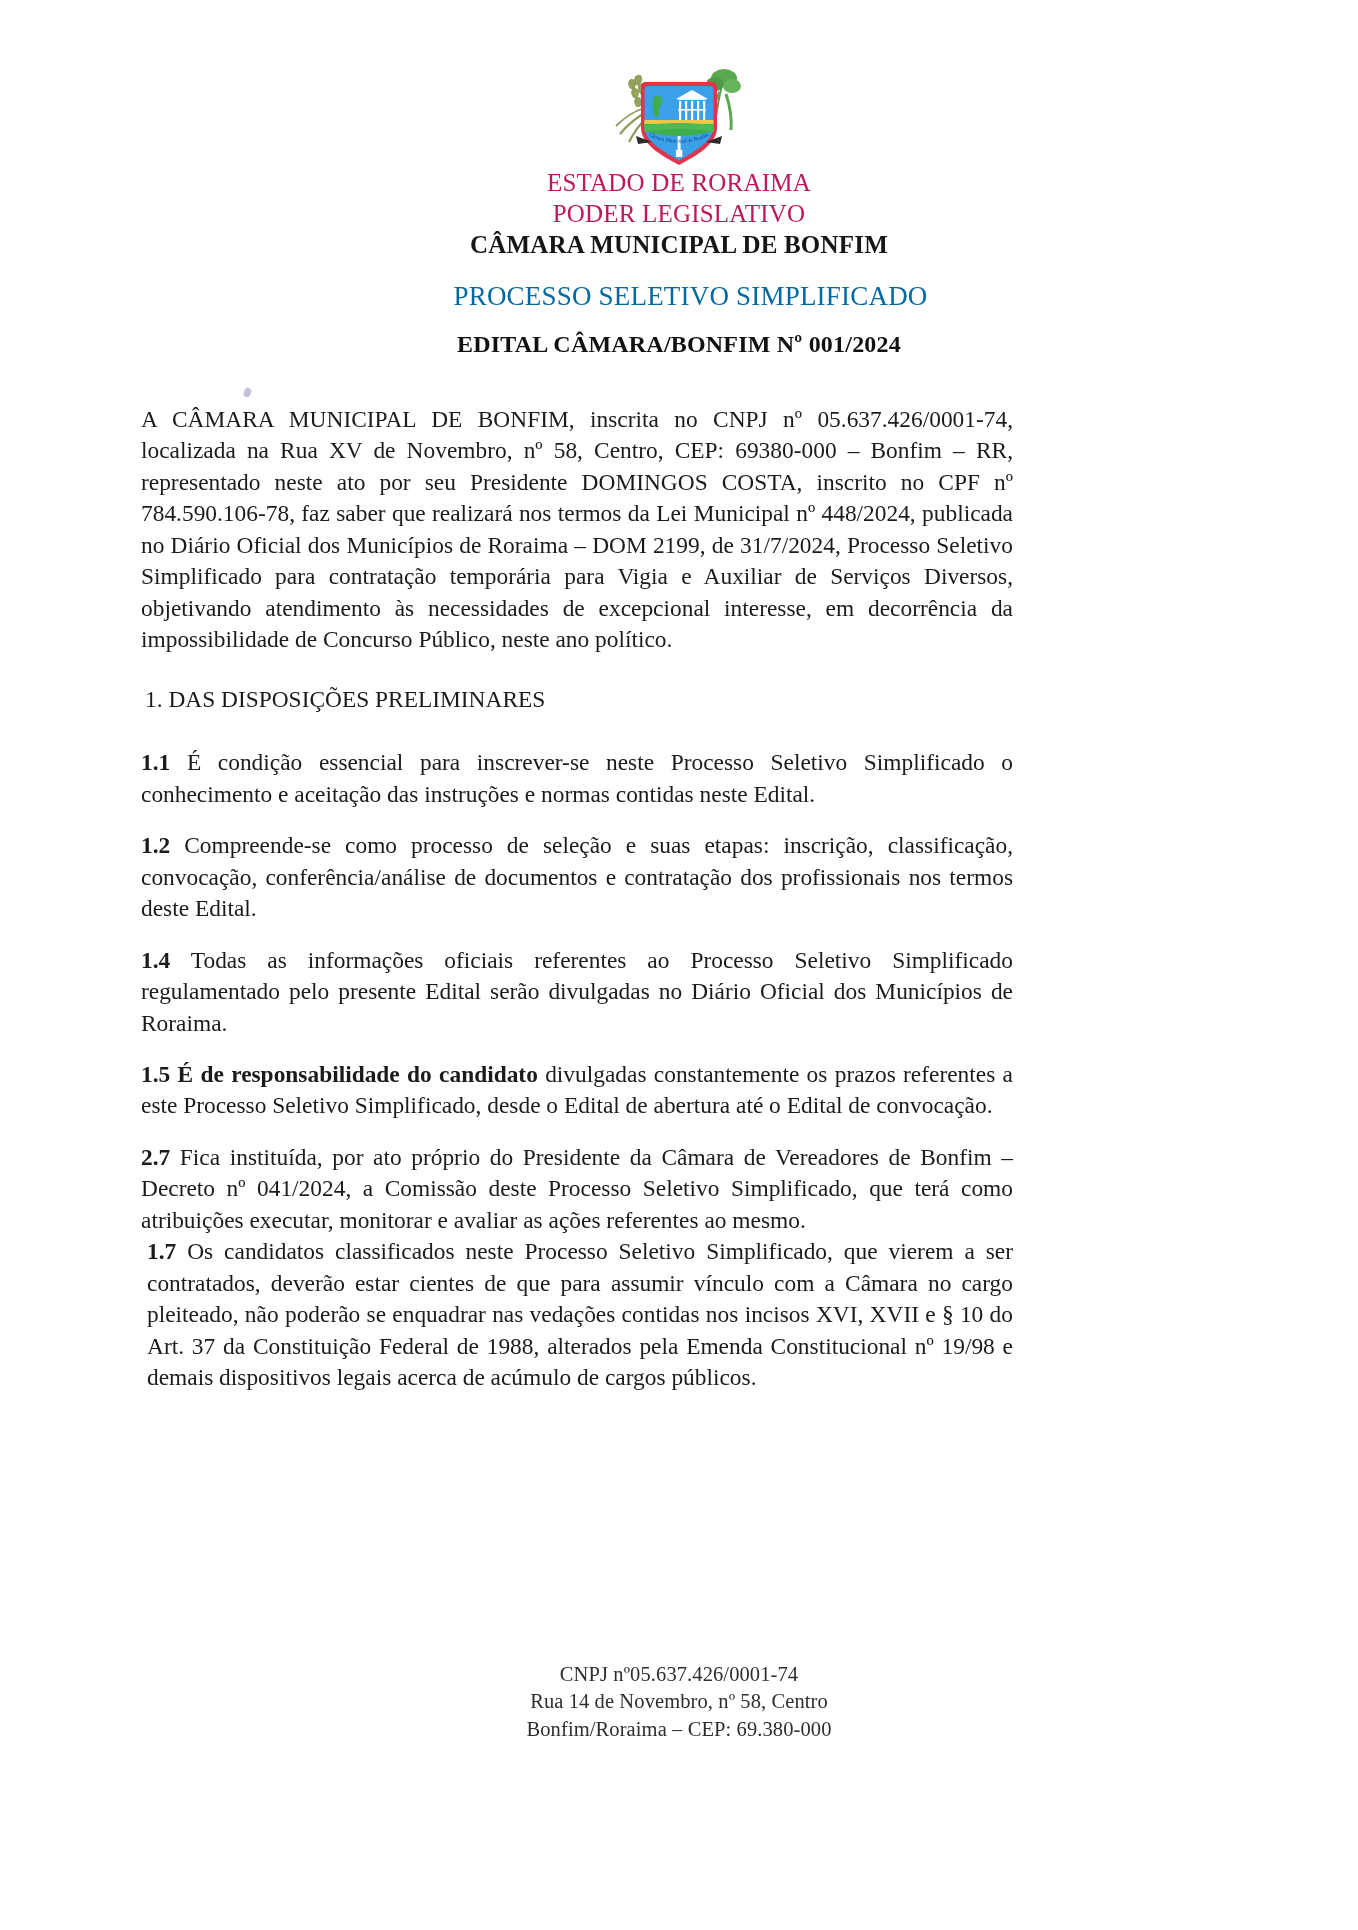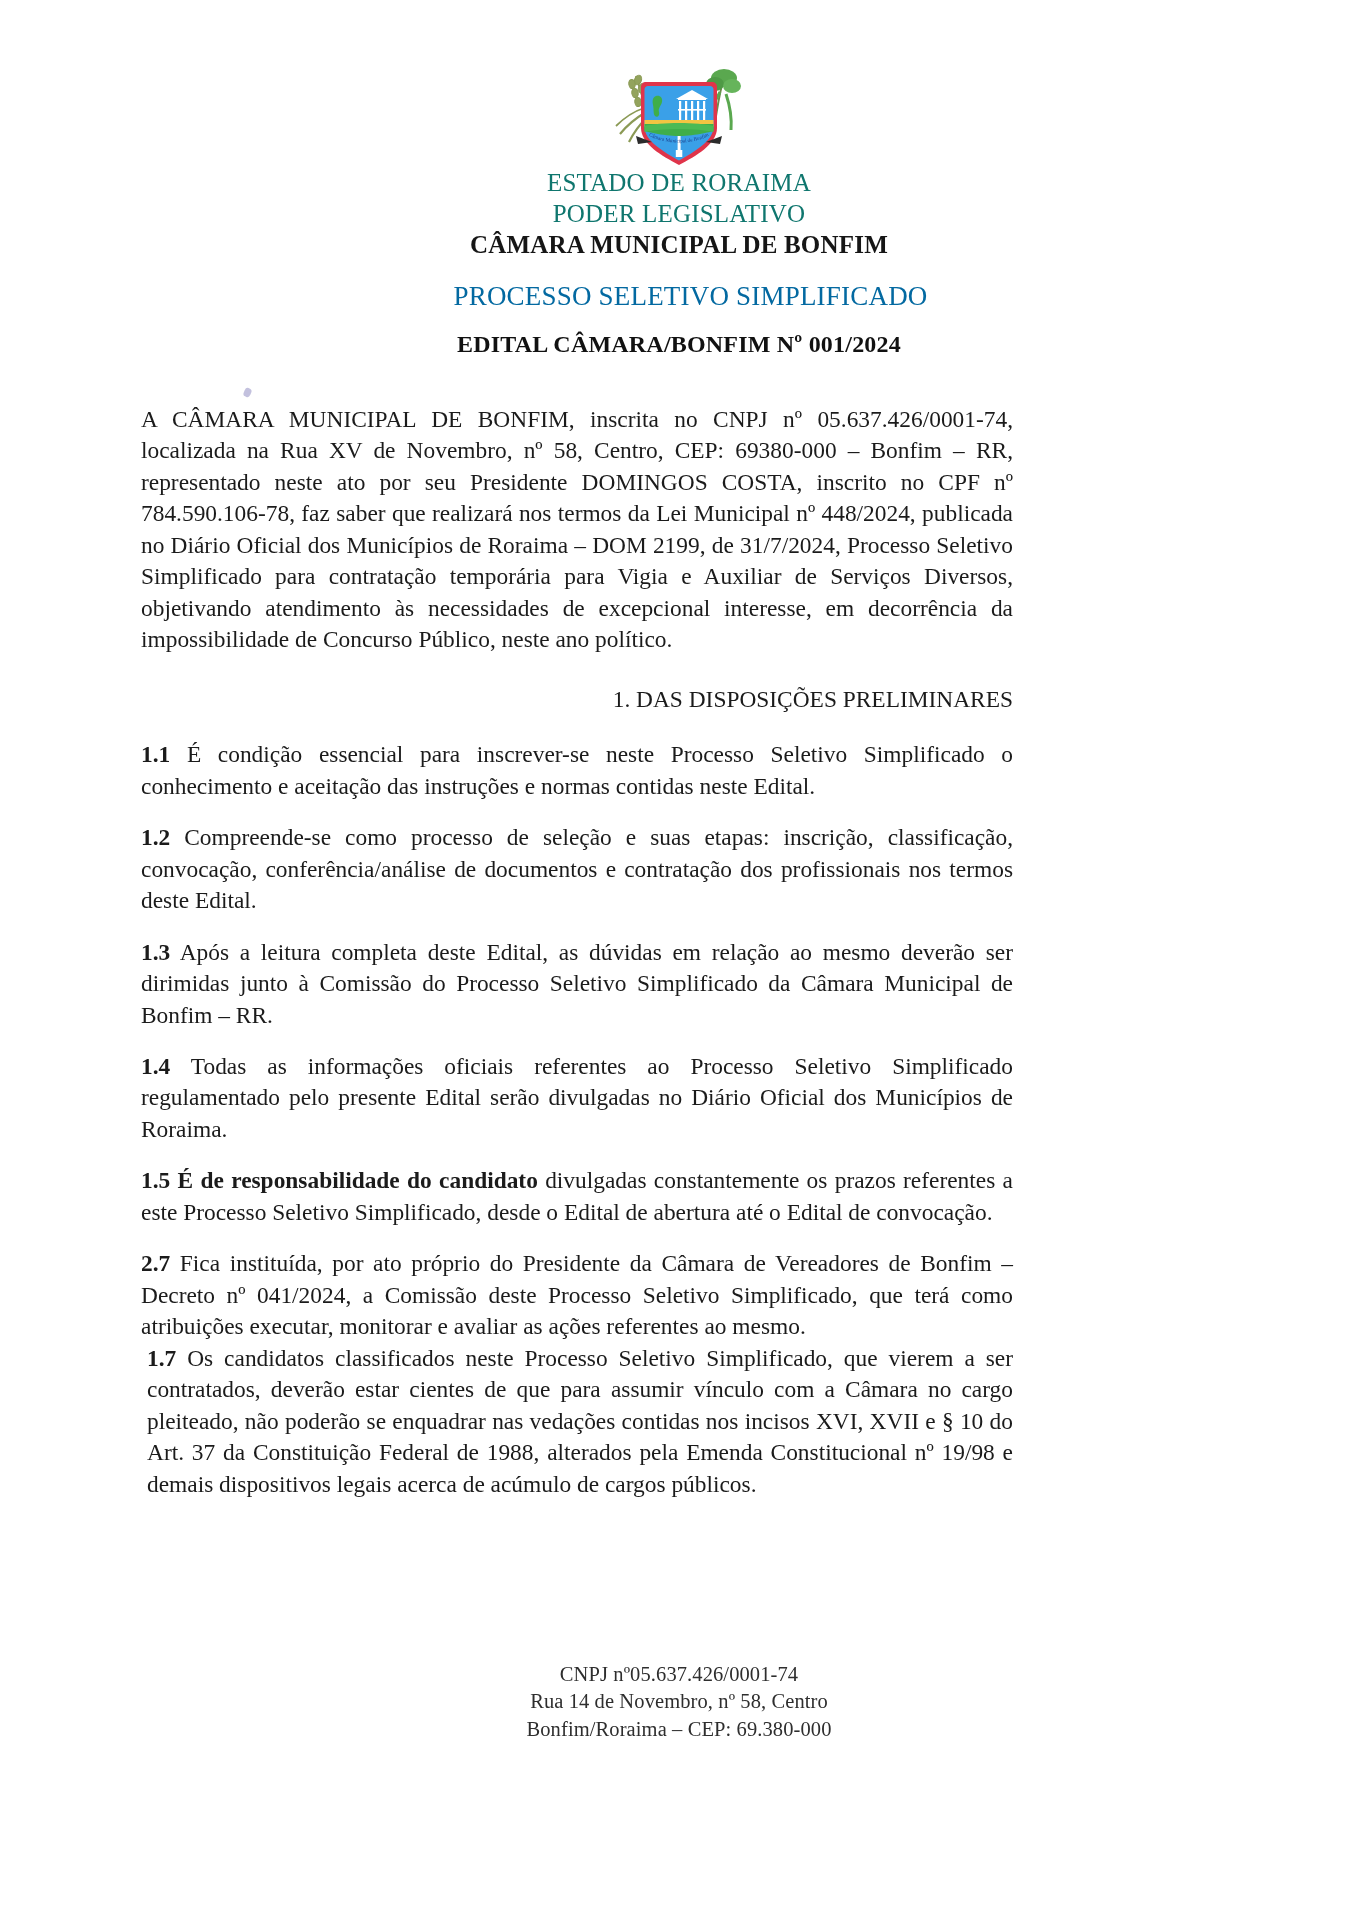--- a/index.html
+++ b/index.html
@@ -45,21 +45,21 @@
     top: 168px;
     left: 0;
     width: 100%;
     text-align: center;
     line-height: 1.22;
   }
   .header-line-1,
   .header-line-2 {
     font-size: 25px;
     letter-spacing: 0.2px;
-    color: #0f766e;
+    color: #be185d;
   }
   .header-line-3 {
     font-size: 25px;
     font-weight: bold;
     letter-spacing: 0.2px;
     color: #161616;
     margin-top: 1px;
   }
 
   .subtitle-block {
@@ -100,25 +100,25 @@
     margin: 0 0 20px 0;
     font-size: 23.4px;
     line-height: 1.345;
     text-align: justify;
     text-justify: inter-word;
     color: #1b1b1b;
     hyphens: none;
   }
   p.para.tight { margin-bottom: 0; }
   p.section-heading {
-    margin: 28px 0 24px 4px;
+    margin: 28px 0 32px 4px;
     font-size: 23.4px;
     line-height: 1.345;
     color: #1b1b1b;
-    text-align: right;
+    text-align: left;
   }
   .num { font-weight: bold; }
   .bold { font-weight: bold; }
   .indent-sm { padding-left: 6px; }
 
   
   .footer-block {
     position: absolute;
     top: 1661px;
     left: 0;
@@ -244,24 +244,20 @@
     <p class="para">
       <span class="num">1.1</span>
       <span>É condição essencial para inscrever-se neste Processo Seletivo Simplificado o conhecimento e aceitação das instruções e normas contidas neste Edital.</span>
     </p>
 
     <p class="para">
       <span class="num">1.2</span>
       <span>Compreende-se como processo de seleção e suas etapas: inscrição, classificação, convocação, conferência/análise de documentos e contratação dos profissionais nos termos deste Edital.</span>
     </p>
 
-    <p class="para">
-      <span class="num">1.3</span>
-      <span>Após a leitura completa deste Edital, as dúvidas em relação ao mesmo deverão ser dirimidas junto à Comissão do Processo Seletivo Simplificado da Câmara Municipal de Bonfim – RR.</span>
-    </p>
 
     <p class="para">
       <span class="num">1.4</span>
       <span>Todas as informações oficiais referentes ao Processo Seletivo Simplificado regulamentado pelo presente Edital serão divulgadas no Diário Oficial dos Municípios de Roraima.</span>
     </p>
 
     <p class="para">
       <span class="num">1.5</span>
       <span class="bold">É de responsabilidade do candidato</span>
       <span>divulgadas constantemente os prazos referentes a este Processo Seletivo Simplificado, desde o Edital de abertura até o Edital de convocação.</span>

